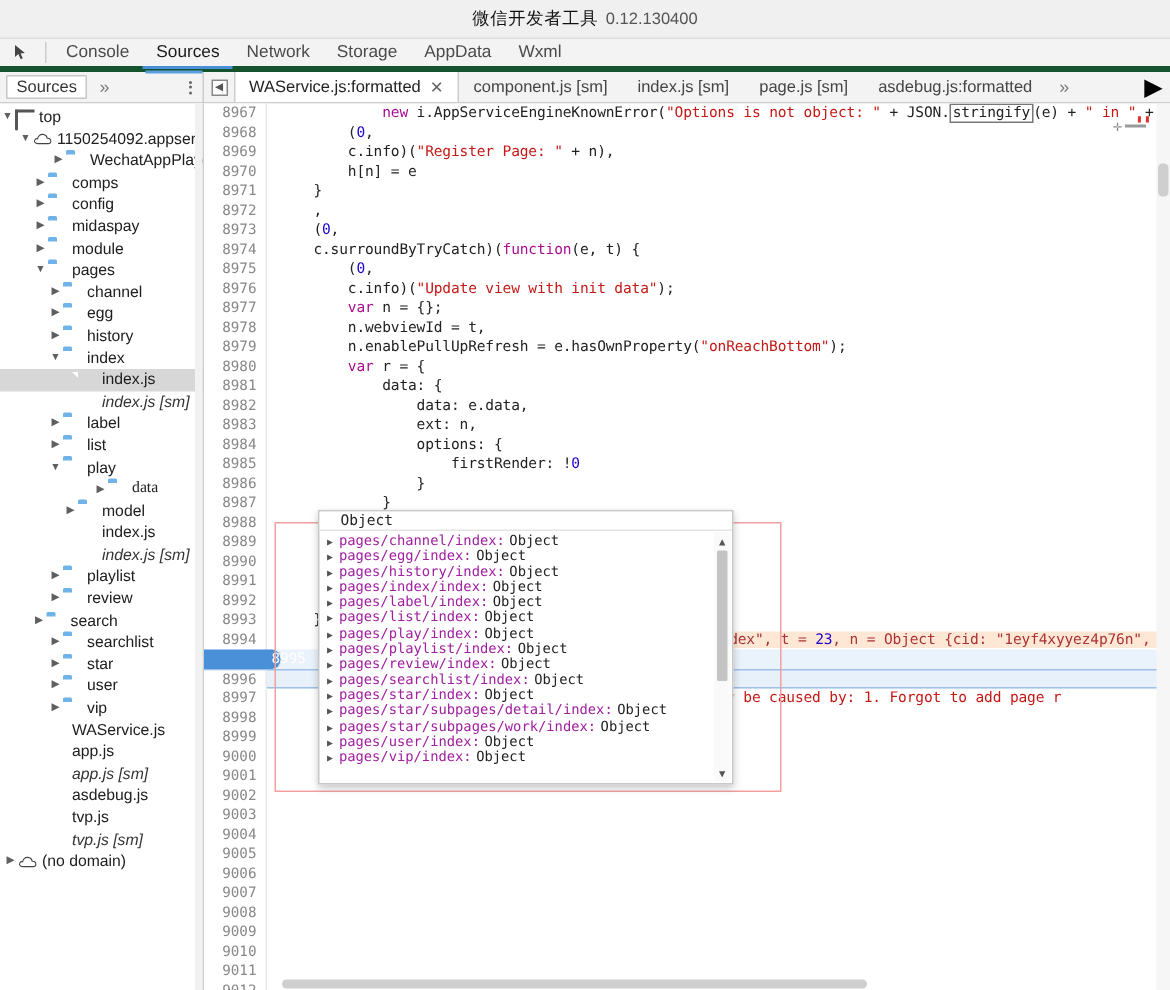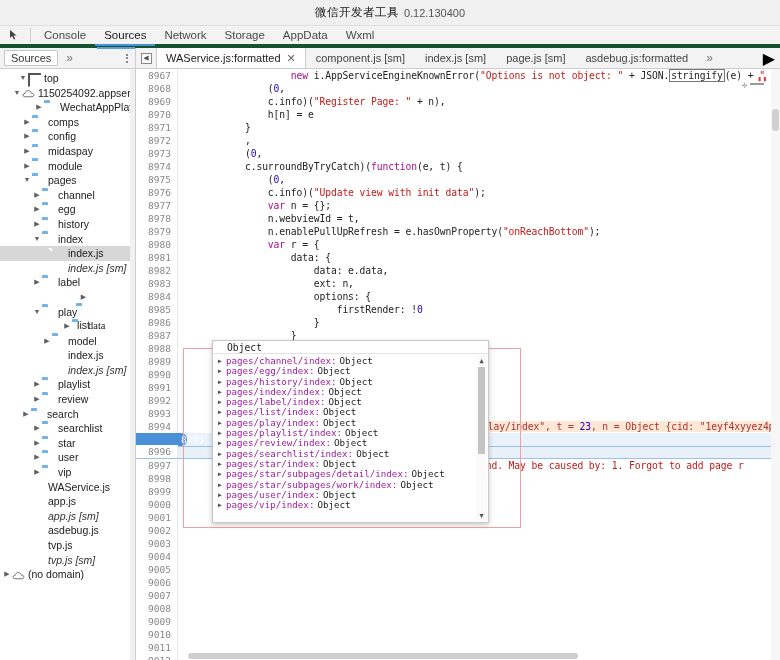--- a/index.html
+++ b/index.html
@@ -111,21 +111,21 @@
   .ico-win { width: 11px; height: 9px; border: 1.4px solid #555; border-radius: 1px; background: #fff; }
   .ico-win::before { content: ""; position: absolute; top: 0px; left: 0px; right: 0px; height: 2px; background: #555; }
   
   .ico-cloud { width: 13px; height: 9px; }
 
   
   .editor {
     flex: 1; background: #fff; position: relative; overflow: hidden;
     font-family: "DejaVu Sans Mono", monospace;
   }
-  .coderow { height: 13px; display: flex; align-items: flex-end; white-space: pre; gap: 36px; }
+  .coderow { height: 13px; display: flex; align-items: flex-start; white-space: pre; }
   .gutter {
     width: 42px; flex: 0 0 42px; text-align: right; padding-right: 6px;
     font-size: 9.5px; color: #888; background: #fff; border-right: 1px solid #e8e8e8;
     height: 13px; line-height: 13px;
   }
   .codetext { padding-left: 8px; font-size: 9.7px; line-height: 13px; color: #222; letter-spacing: -0.1px; }
   .coderow.curline { background: #eaf2fb; }
   .coderow.curline .gutter { background: #dbe9f8; color: #333; }
   .coderow.hl8995 .gutter { background: #4a90d9; color: #fff; border-radius: 0 7px 7px 0; padding-left: 45px; }
   .coderow.exec { background: #e8f0fa; border-top: 1px solid #9cc0e8; border-bottom: 1px solid #9cc0e8; }
@@ -229,21 +229,21 @@
       <div class="right-sq">
           <div class="bx">▶</div>
         </div>
     </div>
   </div>
 
   <div class="body-split">
 
     <div class="filetree" id="filetree">
       <div class="ftree-scroll"></div>
-    <div class="tnode" style="padding-left: 18px;">
+    <div class="tnode" style="padding-left: 0;">
           <span class="tw">▼</span>
           <span class="ticon"><span class="ico-win"></span></span>
           <span class="tlabel">top</span>
         </div>
         <div class="tnode" style="padding-left: 12px;">
           <span class="tw">▼</span>
           <span class="ticon"><svg class="ico-cloud" viewBox="0 0 16 10">
               <path d="M4 9 C1.6 9 0.6 7.2 1.6 5.8 C2.2 5 3.2 4.8 3.8 5 C4 3 5.8 1.2 8 1.4 C10.2 1.6 11.4 3.2 11.6 4.6 C13.4 4.4 14.8 5.6 14.6 7.2 C14.5 8.3 13.6 9 12.6 9 Z" fill="none" stroke="#444" stroke-width="0.9"></path>
             </svg></span>
           <span class="tlabel">1150254092.appser</span>
@@ -306,21 +306,21 @@
         <div class="tnode" style="padding-left: 42px;">
           <span class="tw"></span>
           <span class="ticon"><span class="ico-file"></span></span>
           <span class="tlabel sm">index.js [sm]</span>
         </div>
         <div class="tnode" style="padding-left: 32px;">
           <span class="tw">▶</span>
           <span class="ticon"><span class="ico-folder"></span></span>
           <span class="tlabel">label</span>
         </div>
-        <div class="tnode" style="padding-left: 32px; flex-direction: column;">
+        <div class="tnode" style="padding-left: 32px;">
           <span class="tw">▶</span>
           <span class="ticon"><span class="ico-folder"></span></span>
           <span class="tlabel">list</span>
         </div>
         <div class="tnode" style="padding-left: 32px;">
           <span class="tw">▼</span>
           <span class="ticon"><span class="ico-folder"></span></span>
           <span class="tlabel">play</span>
         </div>
         <div class="tnode" style="padding-left: 62px; font-family: Liberation Serif, serif;">

